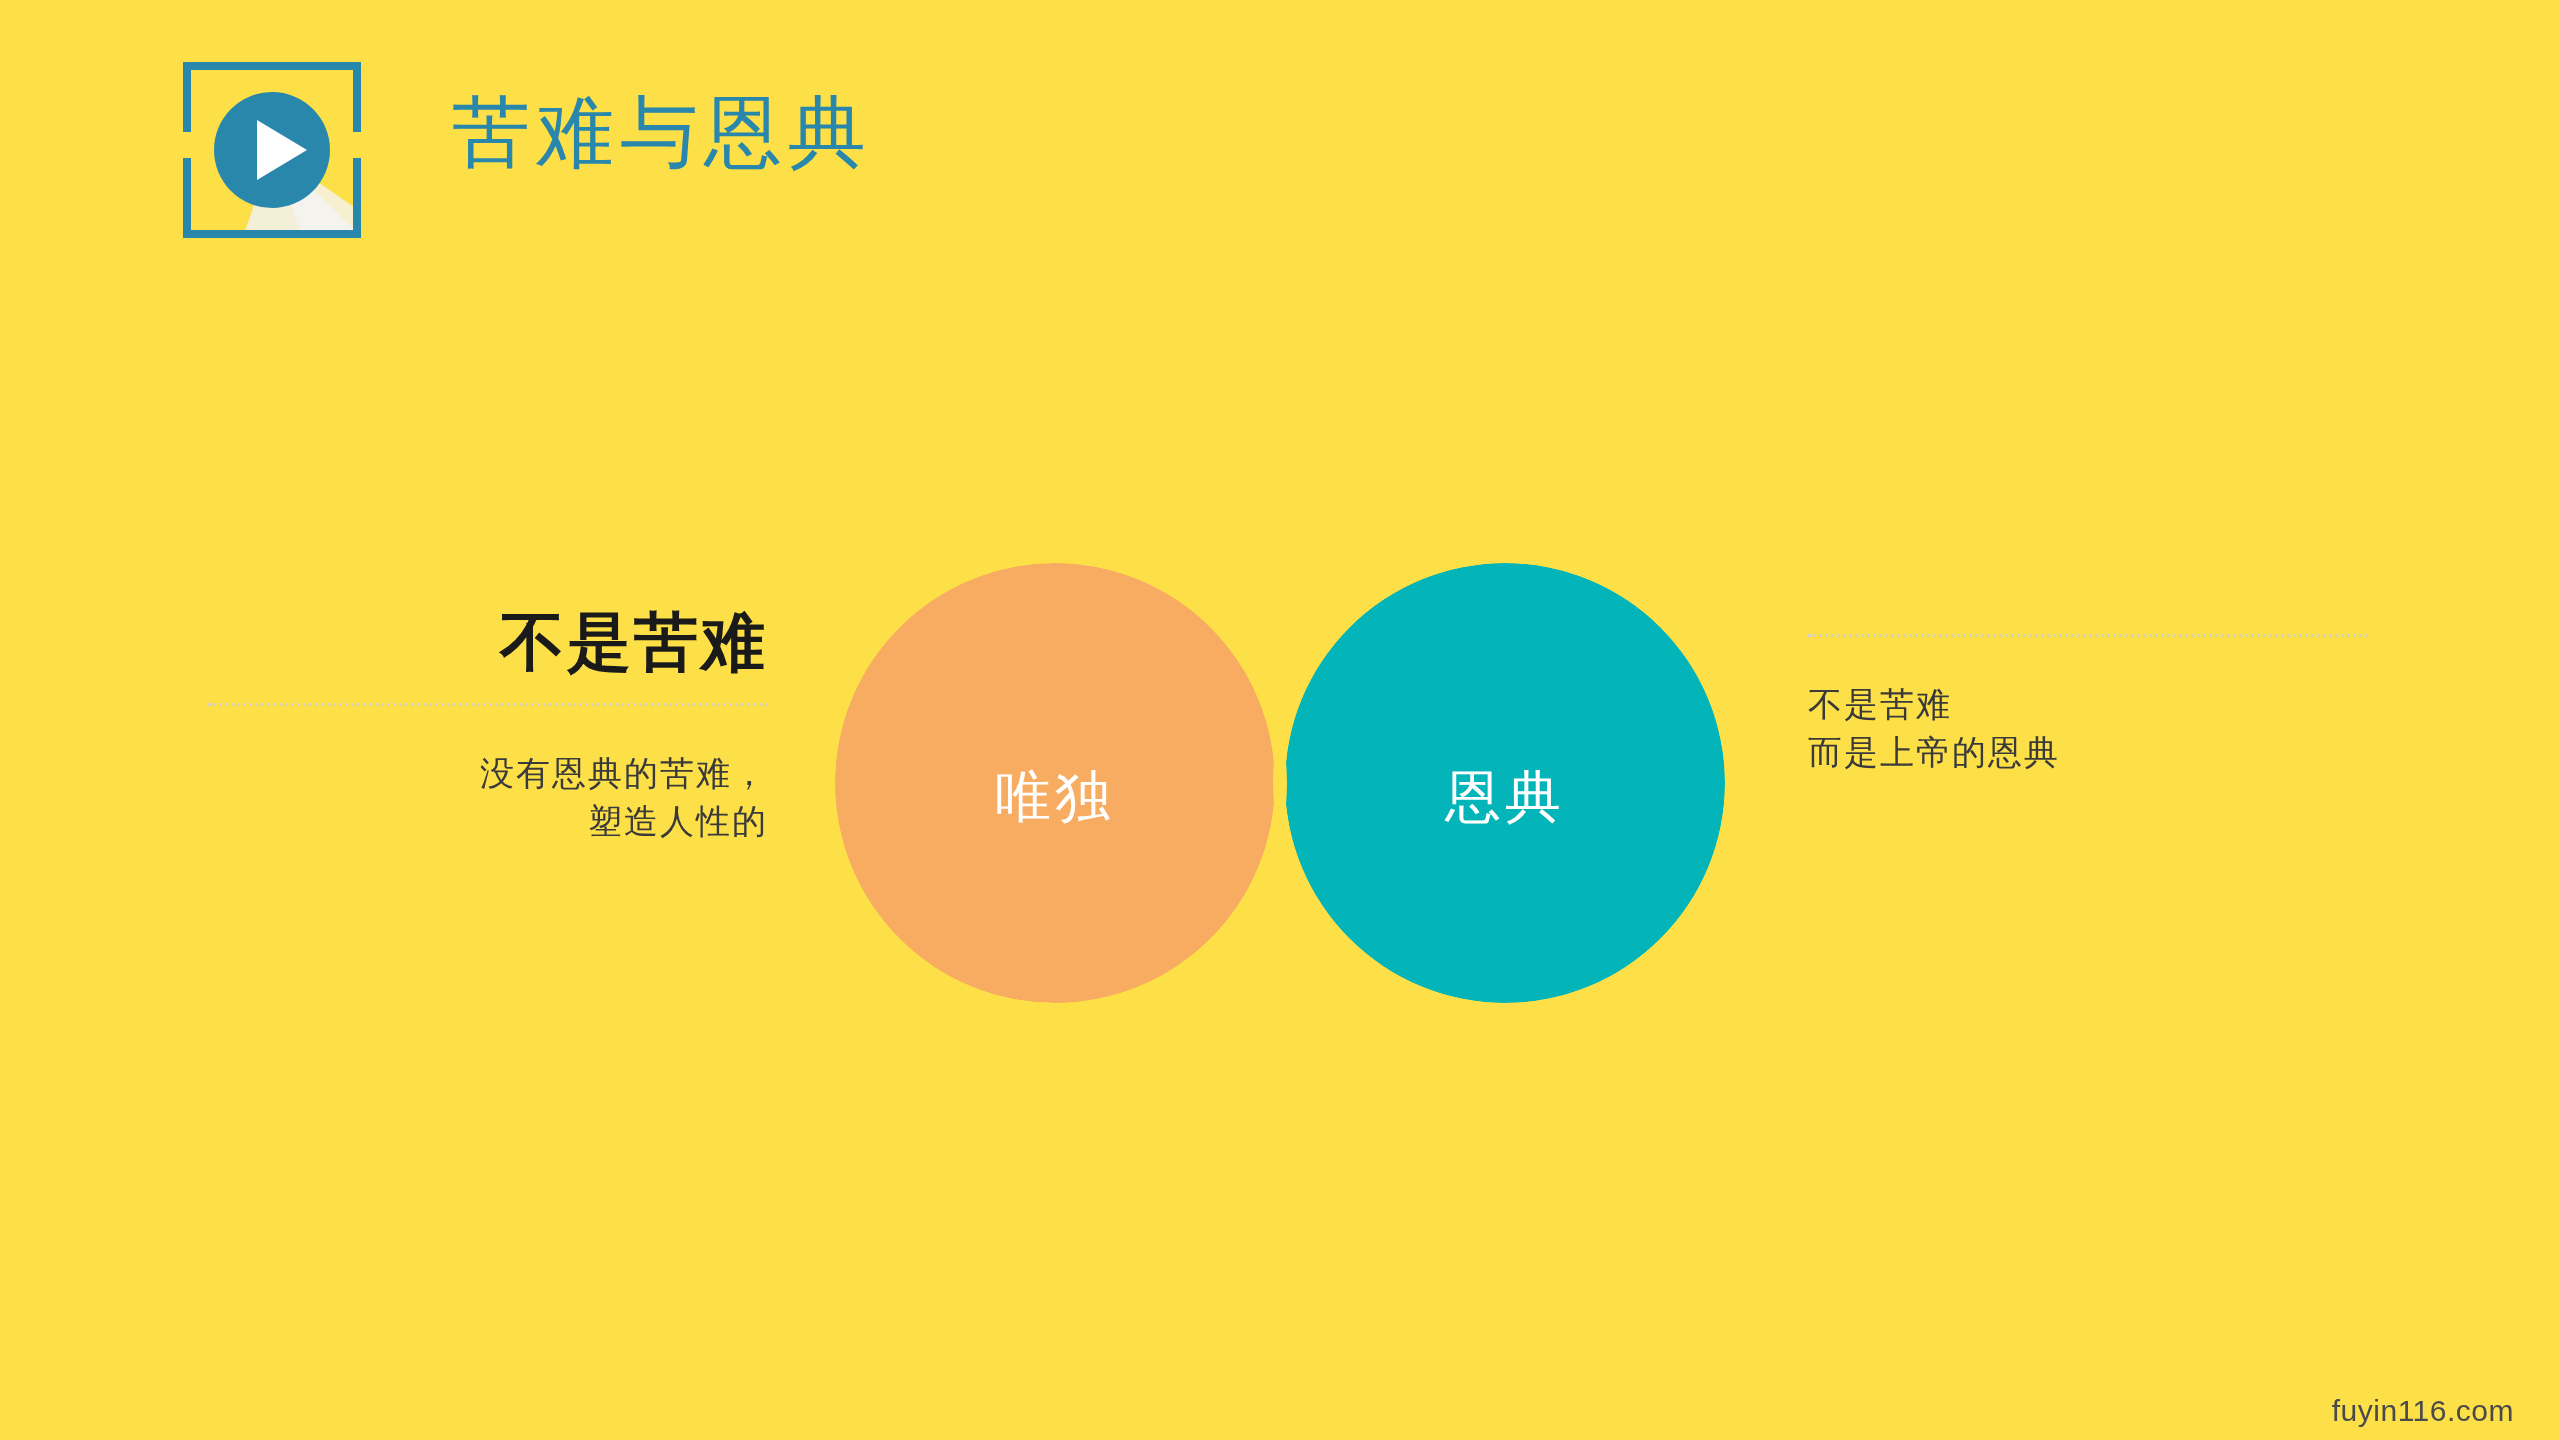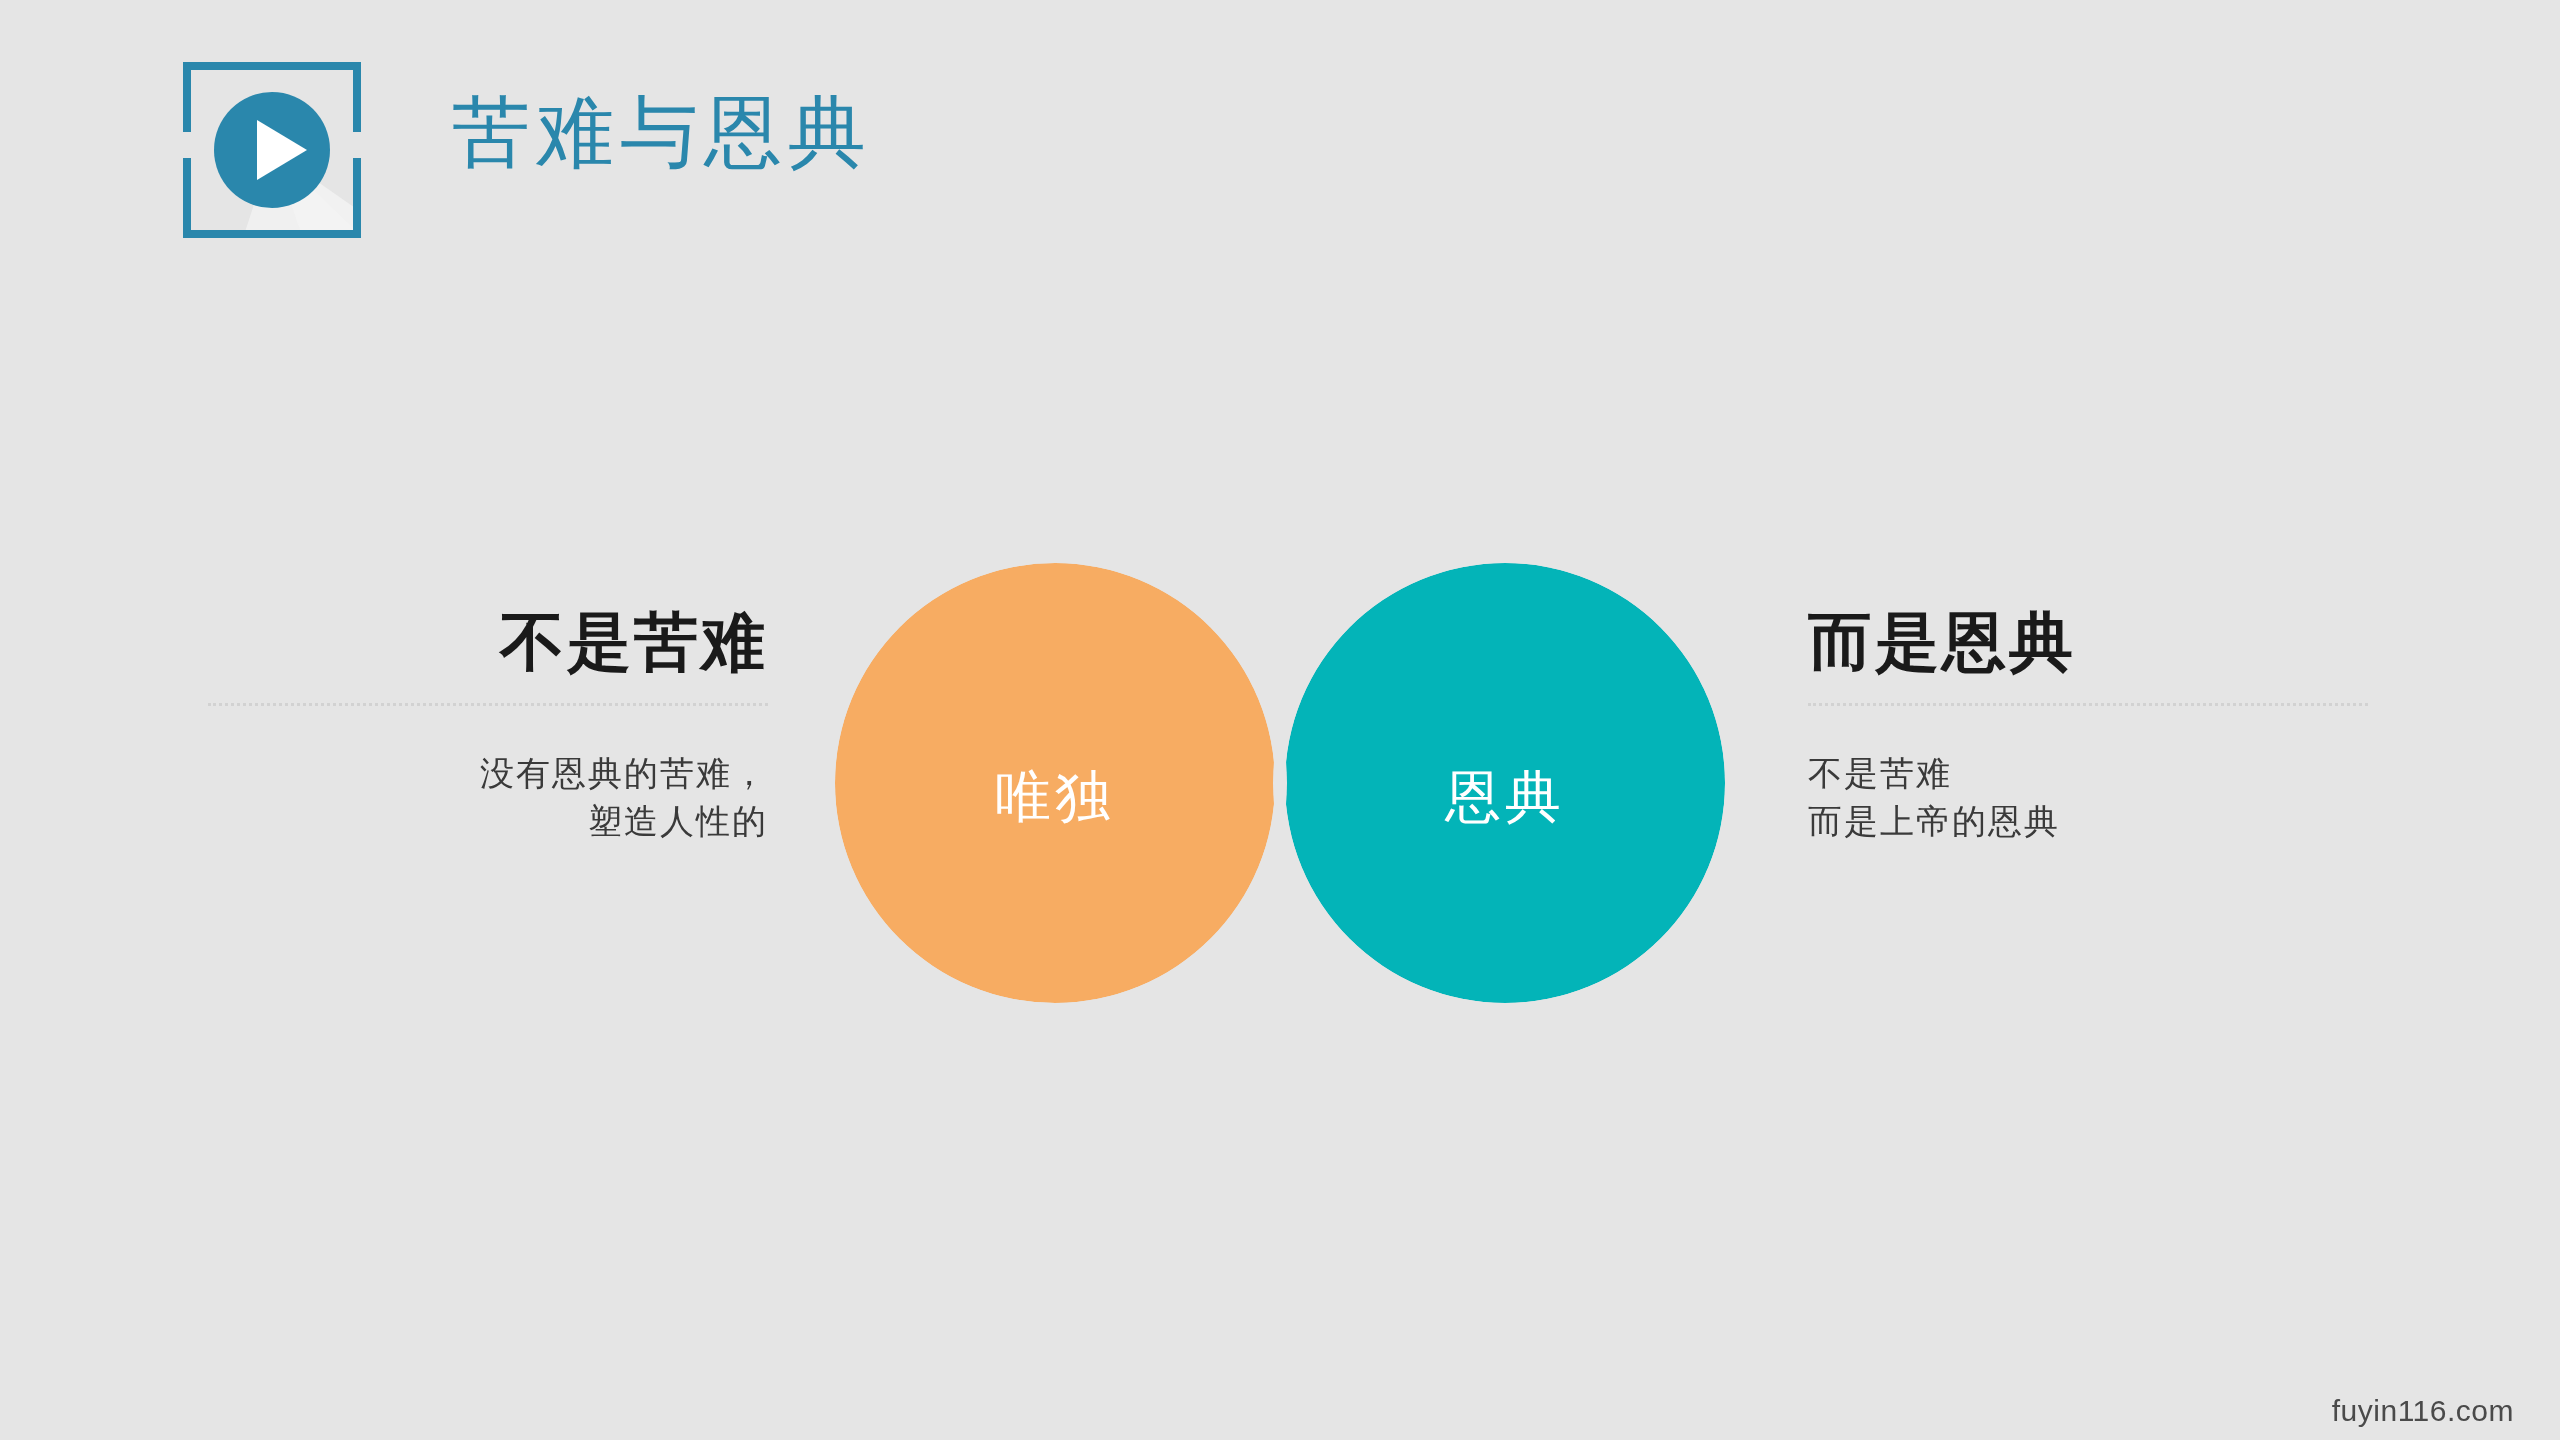--- a/index.html
+++ b/index.html
@@ -3,21 +3,21 @@
 <meta charset="utf-8">
 <style>
   html,body{margin:0;padding:0;}
   body{
     width:2560px;height:1440px;
     background:#ffffff;
     font-family:"Liberation Serif","DejaVu Serif",serif;
     overflow:hidden;
     position:relative;
   }
-  .slide{position:absolute;inset:0;background:#e5e5e5;}
+  .slide{position:absolute;inset:0;background:#fde047;}
 
   
   .header{position:absolute;left:0;top:0;width:100%;height:300px;}
 
   .logo-mark{position:absolute;left:183px;top:62px;width:178px;height:176px;}
   .logo-mark svg{display:block;width:100%;height:100%;overflow:visible;}
 
   .slide-title{
     position:absolute;left:452px;top:84px;
     font-size:78px;line-height:1.25;
@@ -138,21 +138,20 @@
       <g clip-path="url(#clip-lens)">
         <circle cx="669" cy="245" r="206" fill="#CDE8F0"></circle>
       </g>
 
       <text class="venn-label" x="225" y="265" text-anchor="middle" dominant-baseline="middle">唯独</text>
       <text class="venn-label" x="675" y="265" text-anchor="middle" dominant-baseline="middle">恩典</text>
     </svg>
   </div>
 
   <div class="col col-right">
-    <div class="col-heading">而是恩典</div>
     <div class="col-rule"></div>
     <div class="col-body">
       <span class="ln">不是苦难</span>
       <span class="ln">而是上帝的恩典</span>
     </div>
   </div>
 
   <div class="footer-watermark">fuyin116.com</div>
 
 </div>

